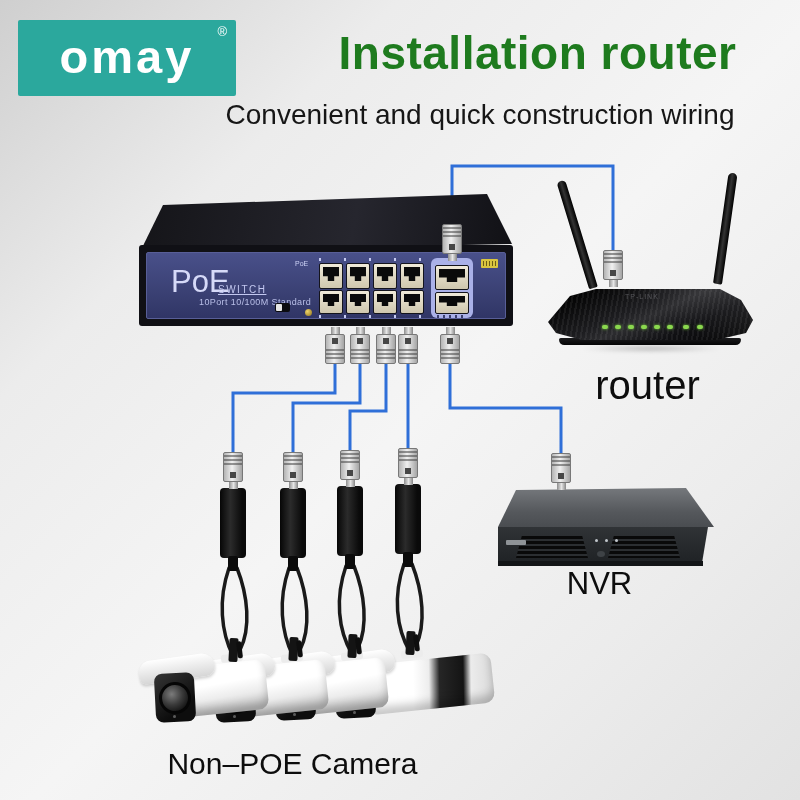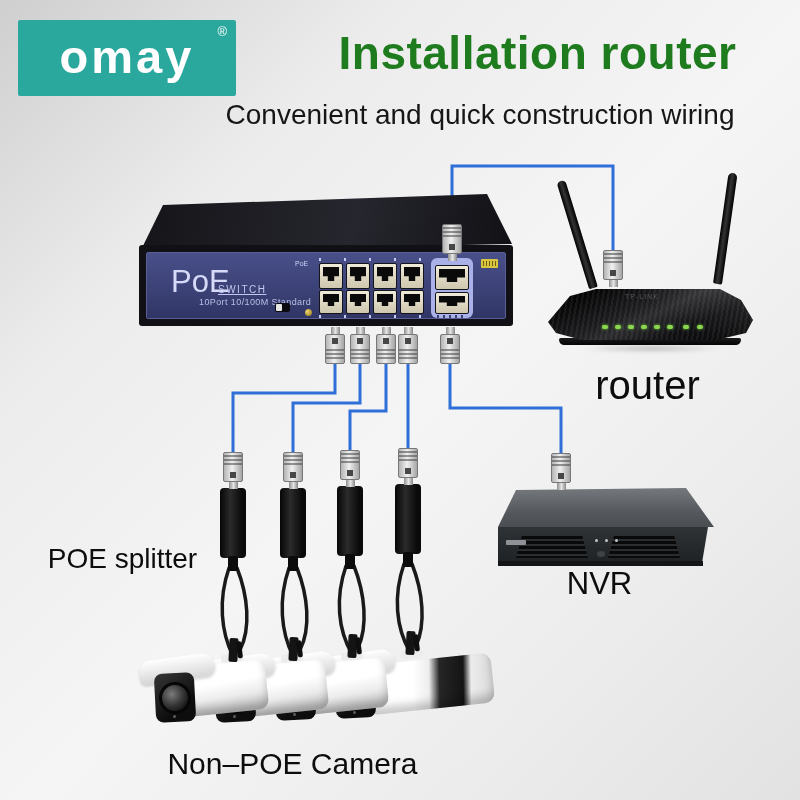--- a/index.html
+++ b/index.html
@@ -306,17 +306,16 @@
       <div class="abs dot"></div>
     </div>
   </div>
 
   <div class="abs stub" style="left:229px;top:638px"></div>
   <div class="abs stub" style="left:289px;top:637px"></div>
   <div class="abs stub" style="left:348px;top:634px"></div>
   <div class="abs stub" style="left:406px;top:631px"></div>
 
   <div class="abs dev-label lbl-router">router</div>
-  <div class="abs dev-label lbl-splitter">POE splitter</div>
   <div class="abs dev-label lbl-nvr">NVR</div>
   <div class="abs dev-label lbl-camera">Non–POE Camera</div>
 
 </div>
 
 </body></html>

